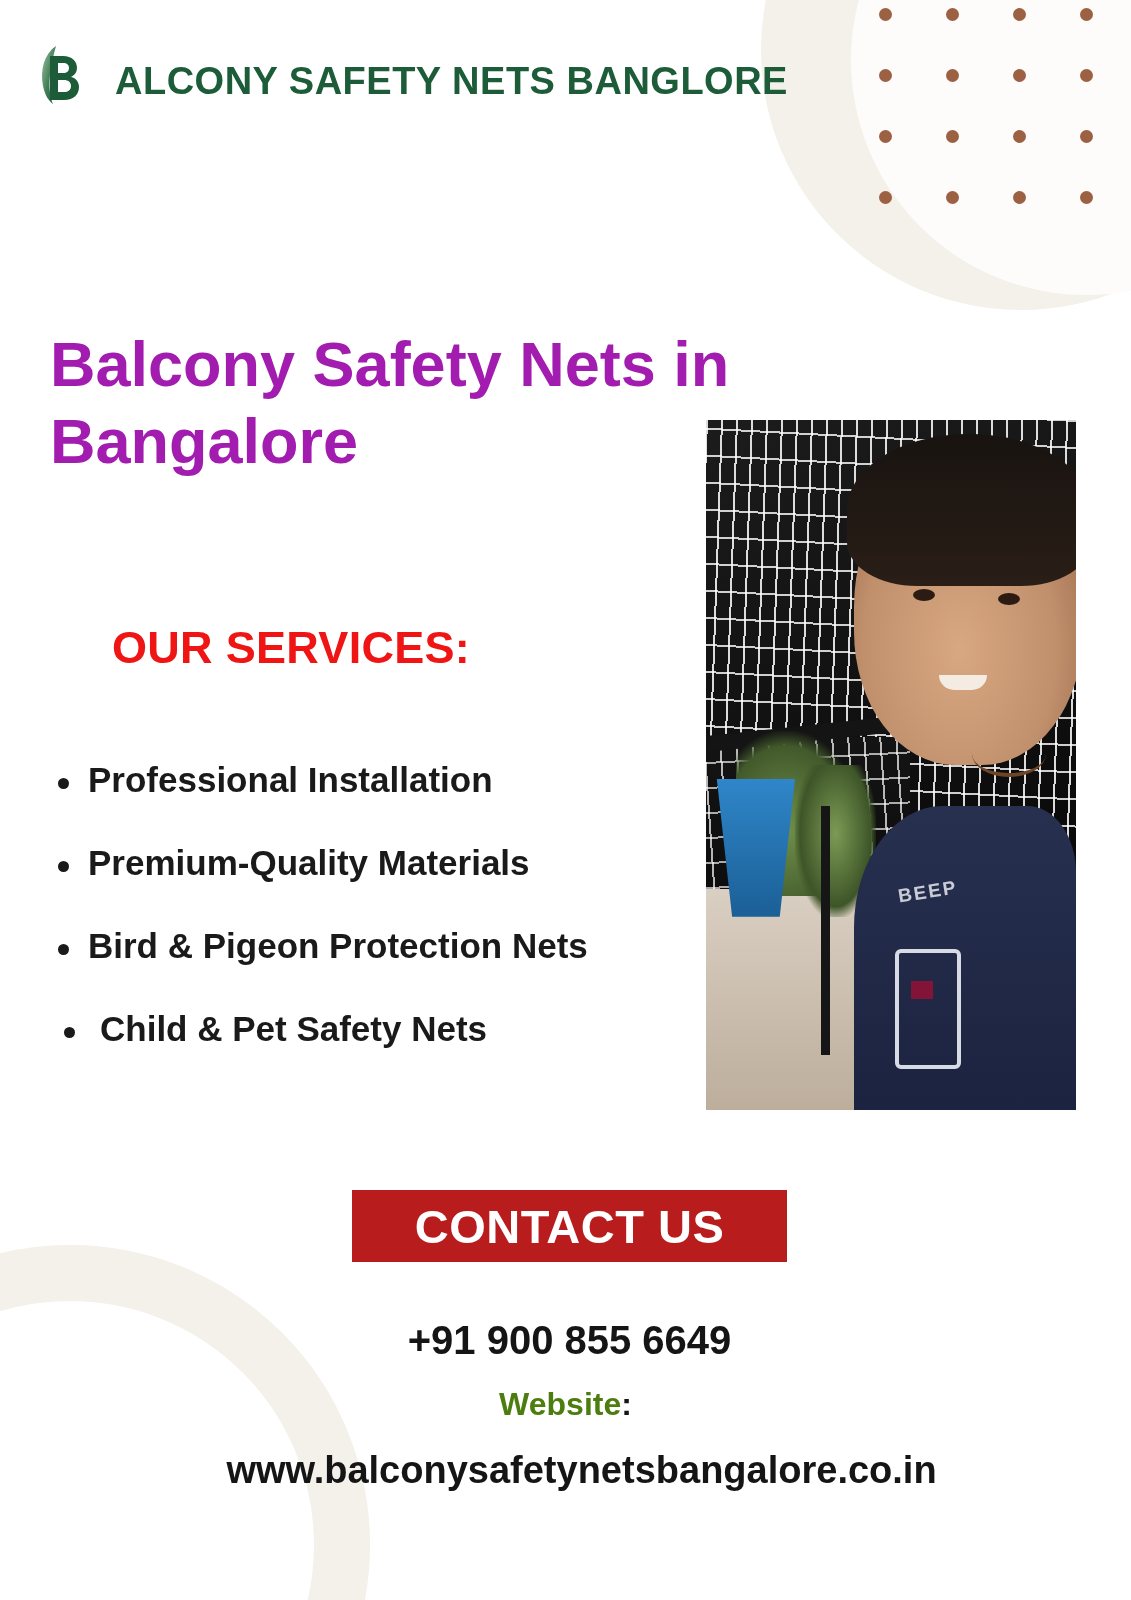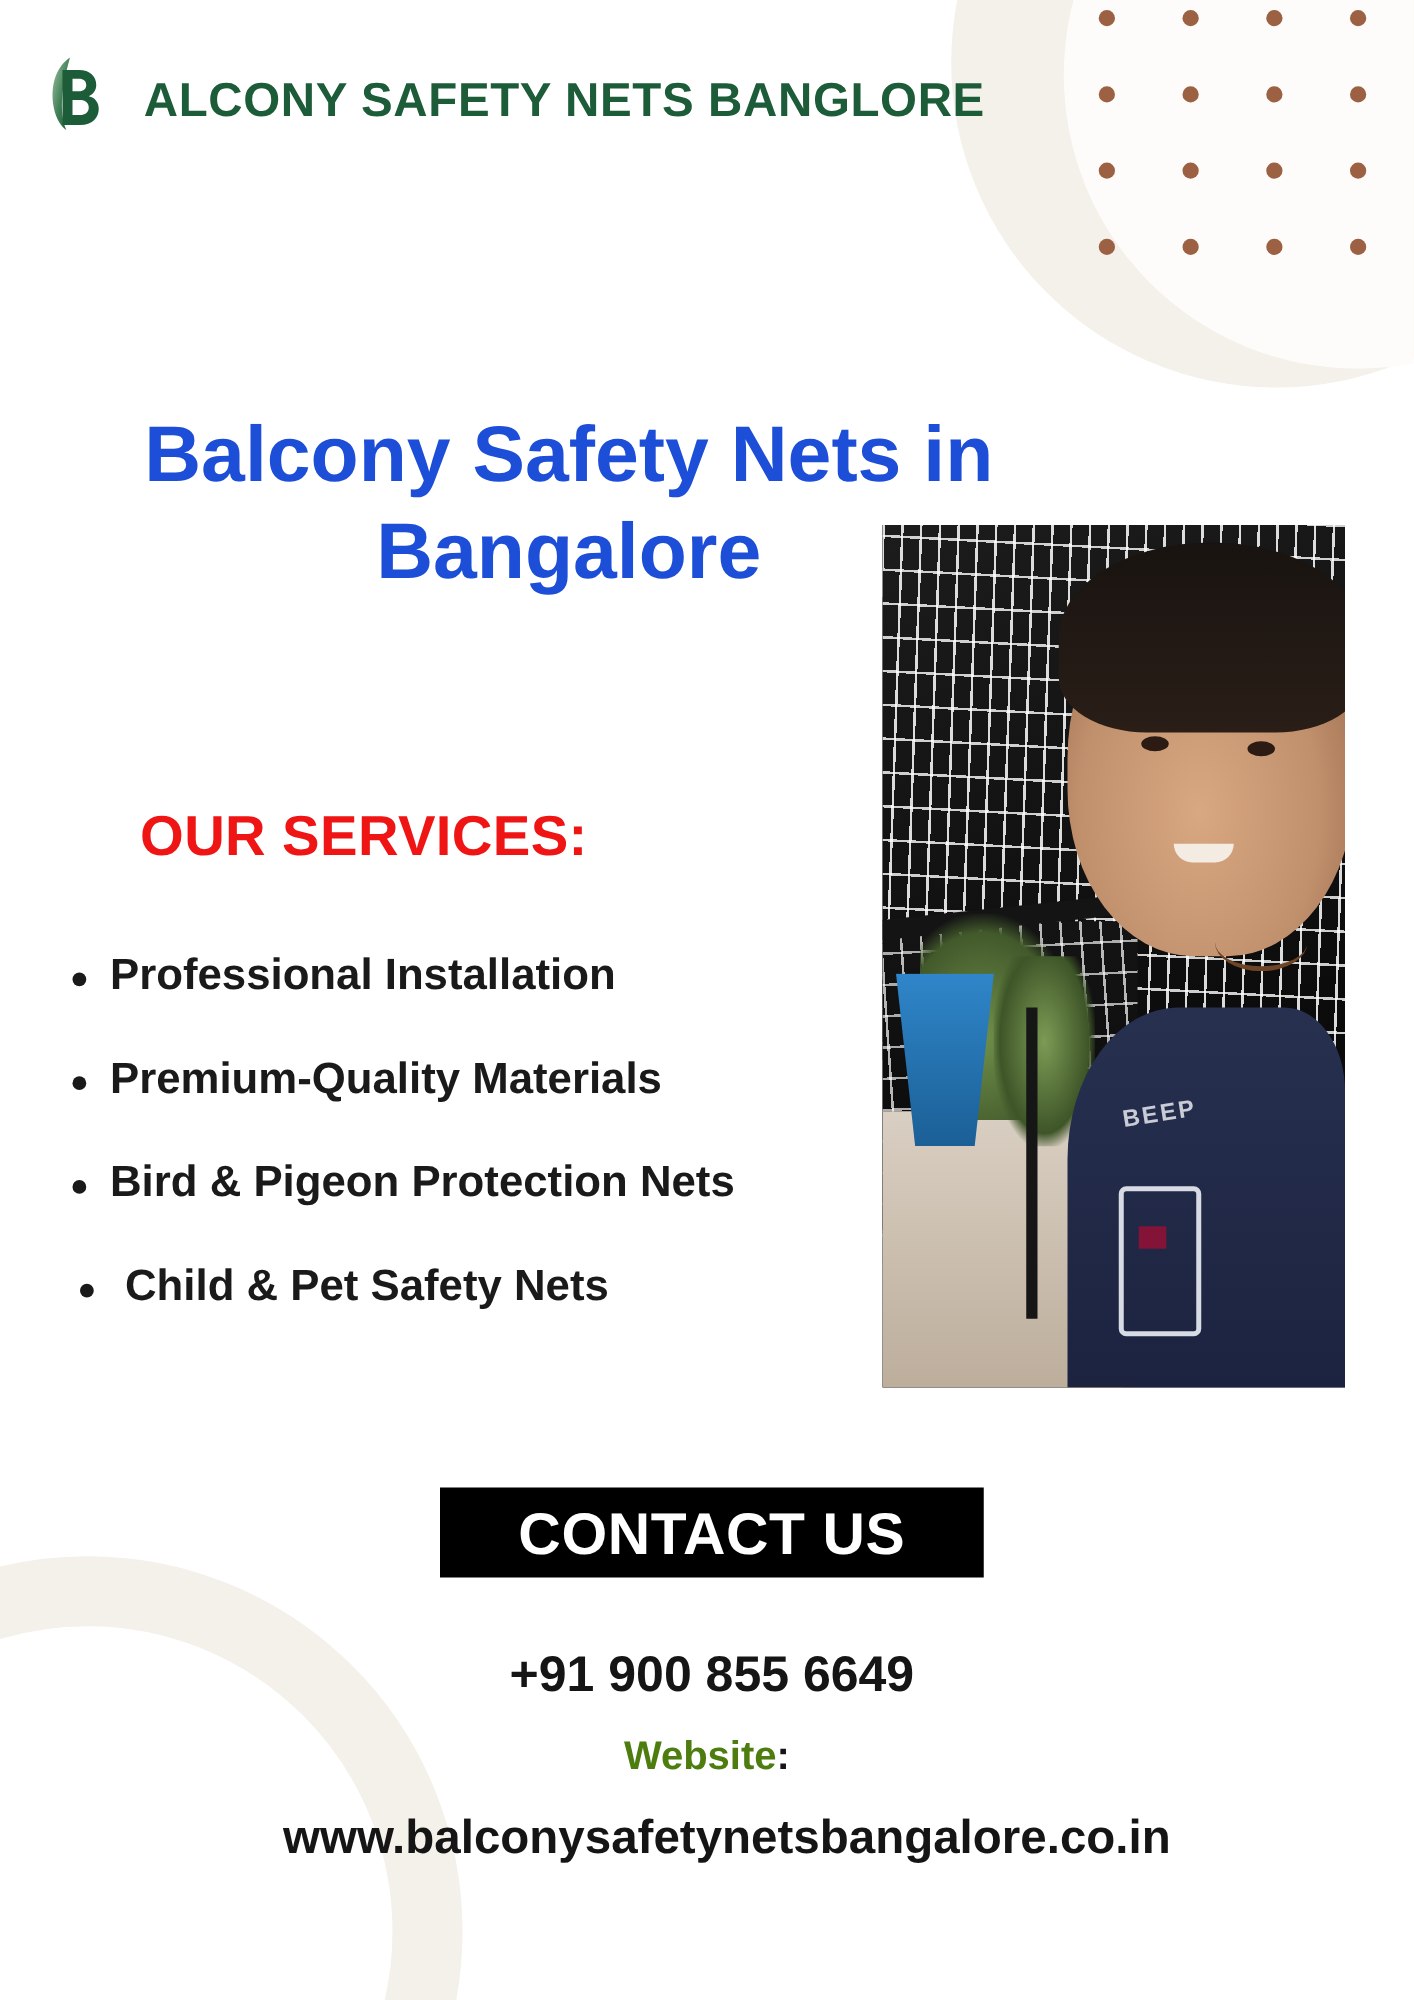--- a/index.html
+++ b/index.html
@@ -91,32 +91,31 @@
     white-space: nowrap;
     margin-left: 32px;
   }
 
   
   .headline {
     position: absolute;
     top: 284px;
     left: 50px;
     width: 810px;
-    text-align: center;
     font-size: 63px;
     line-height: 1.22;
     font-weight: bold;
-    color: #1d4ed8;
+    color: #a21caf;
     z-index: 5;
   }
 
   
   .services-title {
     position: absolute;
-    top: 643px;
+    top: 622px;
     left: 112px;
     font-size: 45px;
     font-weight: bold;
     color: #f01515;
     letter-spacing: 0.3px;
     z-index: 5;
   }
   .services-list {
     position: absolute;
     top: 760px;
@@ -311,21 +310,21 @@
     border-radius: 0 0 50% 50%;
   }
 
   
   .contact-banner {
     position: absolute;
     left: 352px;
     top: 1190px;
     width: 435px;
     height: 72px;
-    background: #000000;
+    background: #b91c1c;
     display: flex;
     align-items: center;
     justify-content: center;
     z-index: 5;
   }
   .contact-banner span {
     color: #ffffff;
     font-size: 47px;
     font-weight: bold;
     letter-spacing: 0.5px;

